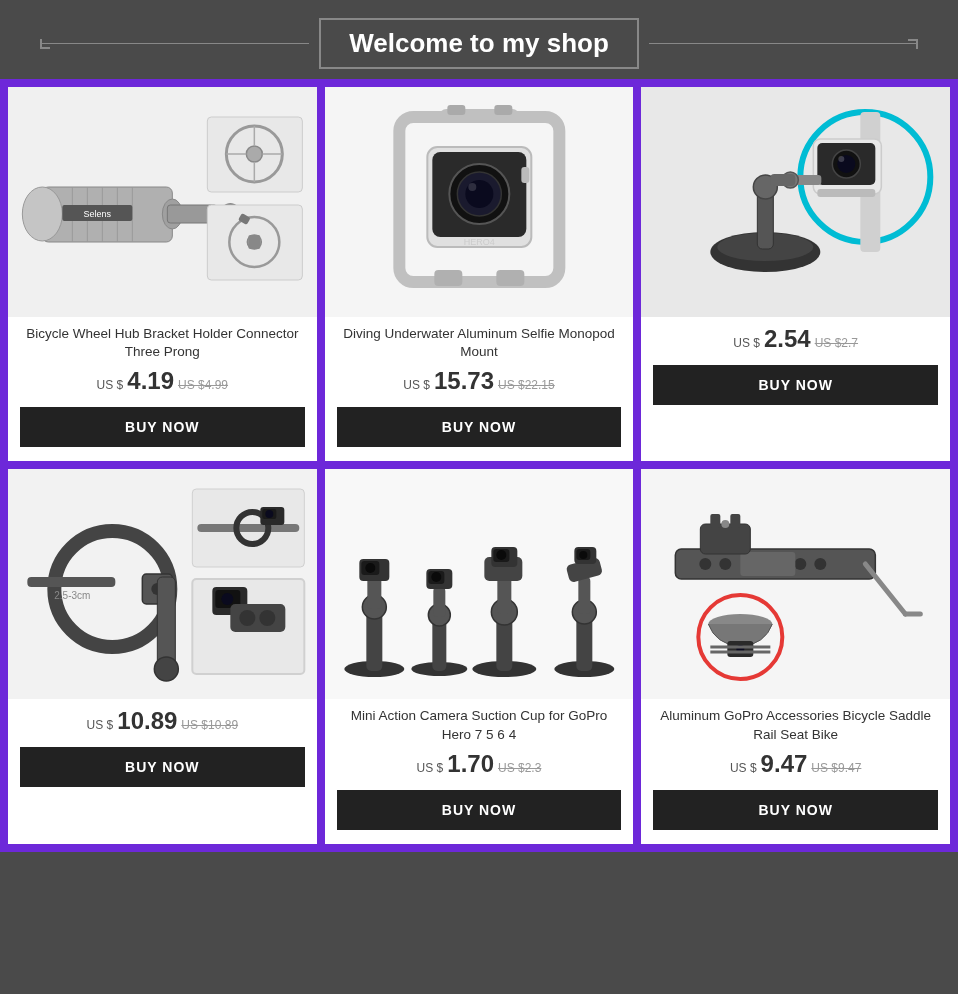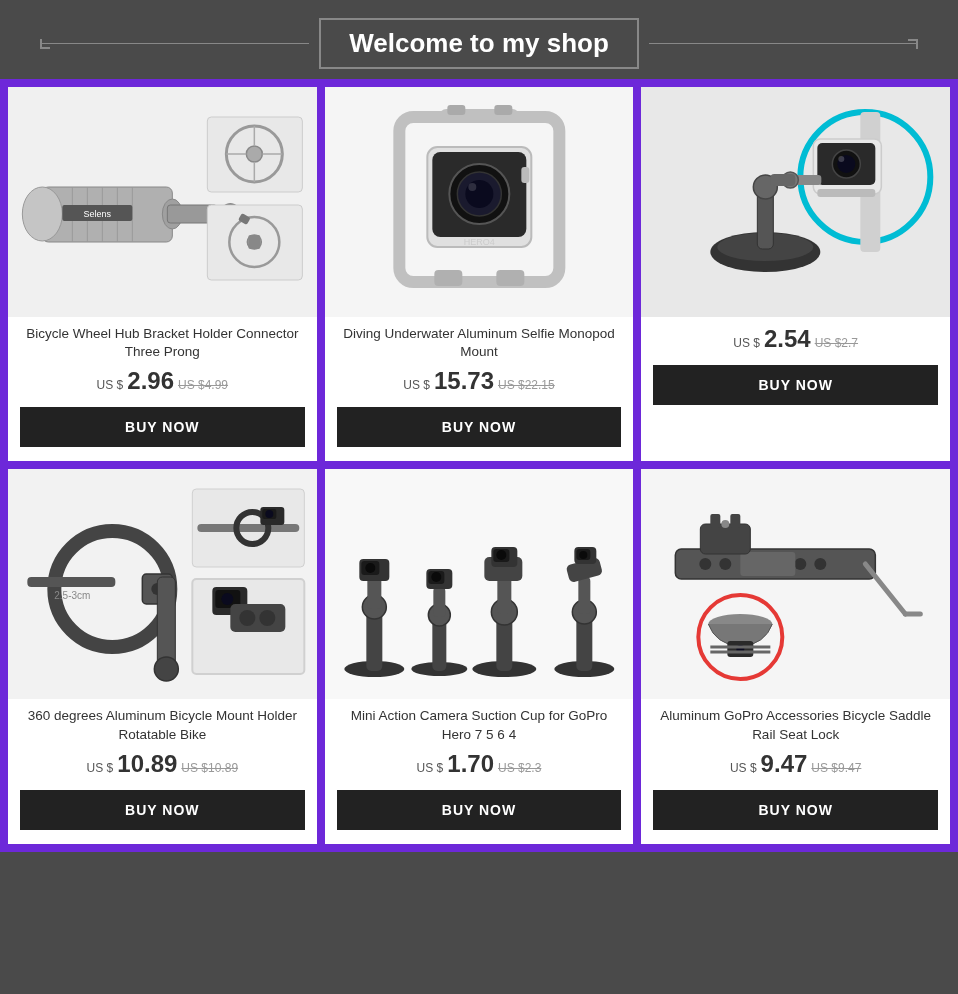--- a/index.html
+++ b/index.html
@@ -215,21 +215,21 @@
         <circle cx="242" cy="155" r="25" fill="none" stroke="#999" stroke-width="2.5"></circle>
         <circle cx="242" cy="155" r="7" fill="#aaa" stroke="#888" stroke-width="1.5"></circle>
         <rect x="236" y="148" width="12" height="14" rx="2" fill="#888"></rect>
         <rect x="227" y="128" width="10" height="8" rx="2" fill="#777" transform="rotate(30 232 132)"></rect>
       </svg>
     </div>
     <div class="card-info">
       <div class="card-title">Bicycle Wheel Hub Bracket Holder Connector Three Prong</div>
       <div class="card-price-row">
         <span class="price-label">US $</span>
-        <span class="price-current">2.96</span>
+        <span class="price-current">4.19</span>
         <span class="price-original">US $4.99</span>
       </div>
     </div>
     <button class="buy-btn">BUY NOW</button>
   </div>
 
   <div class="card">
     <div class="card-image img2">
       <svg viewBox="0 0 300 230" xmlns="http://www.w3.org/2000/svg">
 
@@ -338,21 +338,20 @@
         <rect x="200" y="118" width="35" height="28" rx="4" fill="#2a2a2a"></rect>
         <rect x="203" y="121" width="25" height="18" rx="3" fill="#111"></rect>
         <circle cx="215" cy="130" r="6" fill="#0a0a1e"></circle>
 
         <rect x="218" y="135" width="55" height="28" rx="5" fill="#444"></rect>
         <circle cx="235" cy="149" r="8" fill="#333"></circle>
         <circle cx="255" cy="149" r="8" fill="#333"></circle>
       </svg>
     </div>
     <div class="card-info">
-      <div class="card-title">360 degrees Aluminum Bicycle Mount Holder Rotatable Bike</div>
       <div class="card-price-row">
         <span class="price-label">US $</span>
         <span class="price-current">10.89</span>
         <span class="price-original">US $10.89</span>
       </div>
     </div>
     <button class="buy-btn">BUY NOW</button>
   </div>
 
   <div class="card">
@@ -438,21 +437,21 @@
         <path d="M63 155 Q70 175 95 178 Q120 175 127 155" fill="#777" stroke="#555" stroke-width="1"></path>
 
         <rect x="82" y="172" width="26" height="16" rx="3" fill="#2a2a2a"></rect>
         <circle cx="95" cy="180" r="4" fill="#0a0a1e"></circle>
 
         <line x1="65" y1="178" x2="125" y2="178" stroke="#666" stroke-width="3"></line>
         <line x1="65" y1="183" x2="125" y2="183" stroke="#666" stroke-width="3"></line>
       </svg>
     </div>
     <div class="card-info">
-      <div class="card-title">Aluminum GoPro Accessories Bicycle Saddle Rail Seat Lock</div>
+      <div class="card-title">Aluminum GoPro Accessories Bicycle Saddle Rail Seat Bike</div>
       <div class="card-price-row">
         <span class="price-label">US $</span>
         <span class="price-current">9.47</span>
         <span class="price-original">US $9.47</span>
       </div>
     </div>
     <button class="buy-btn">BUY NOW</button>
   </div>
 
 </div>

